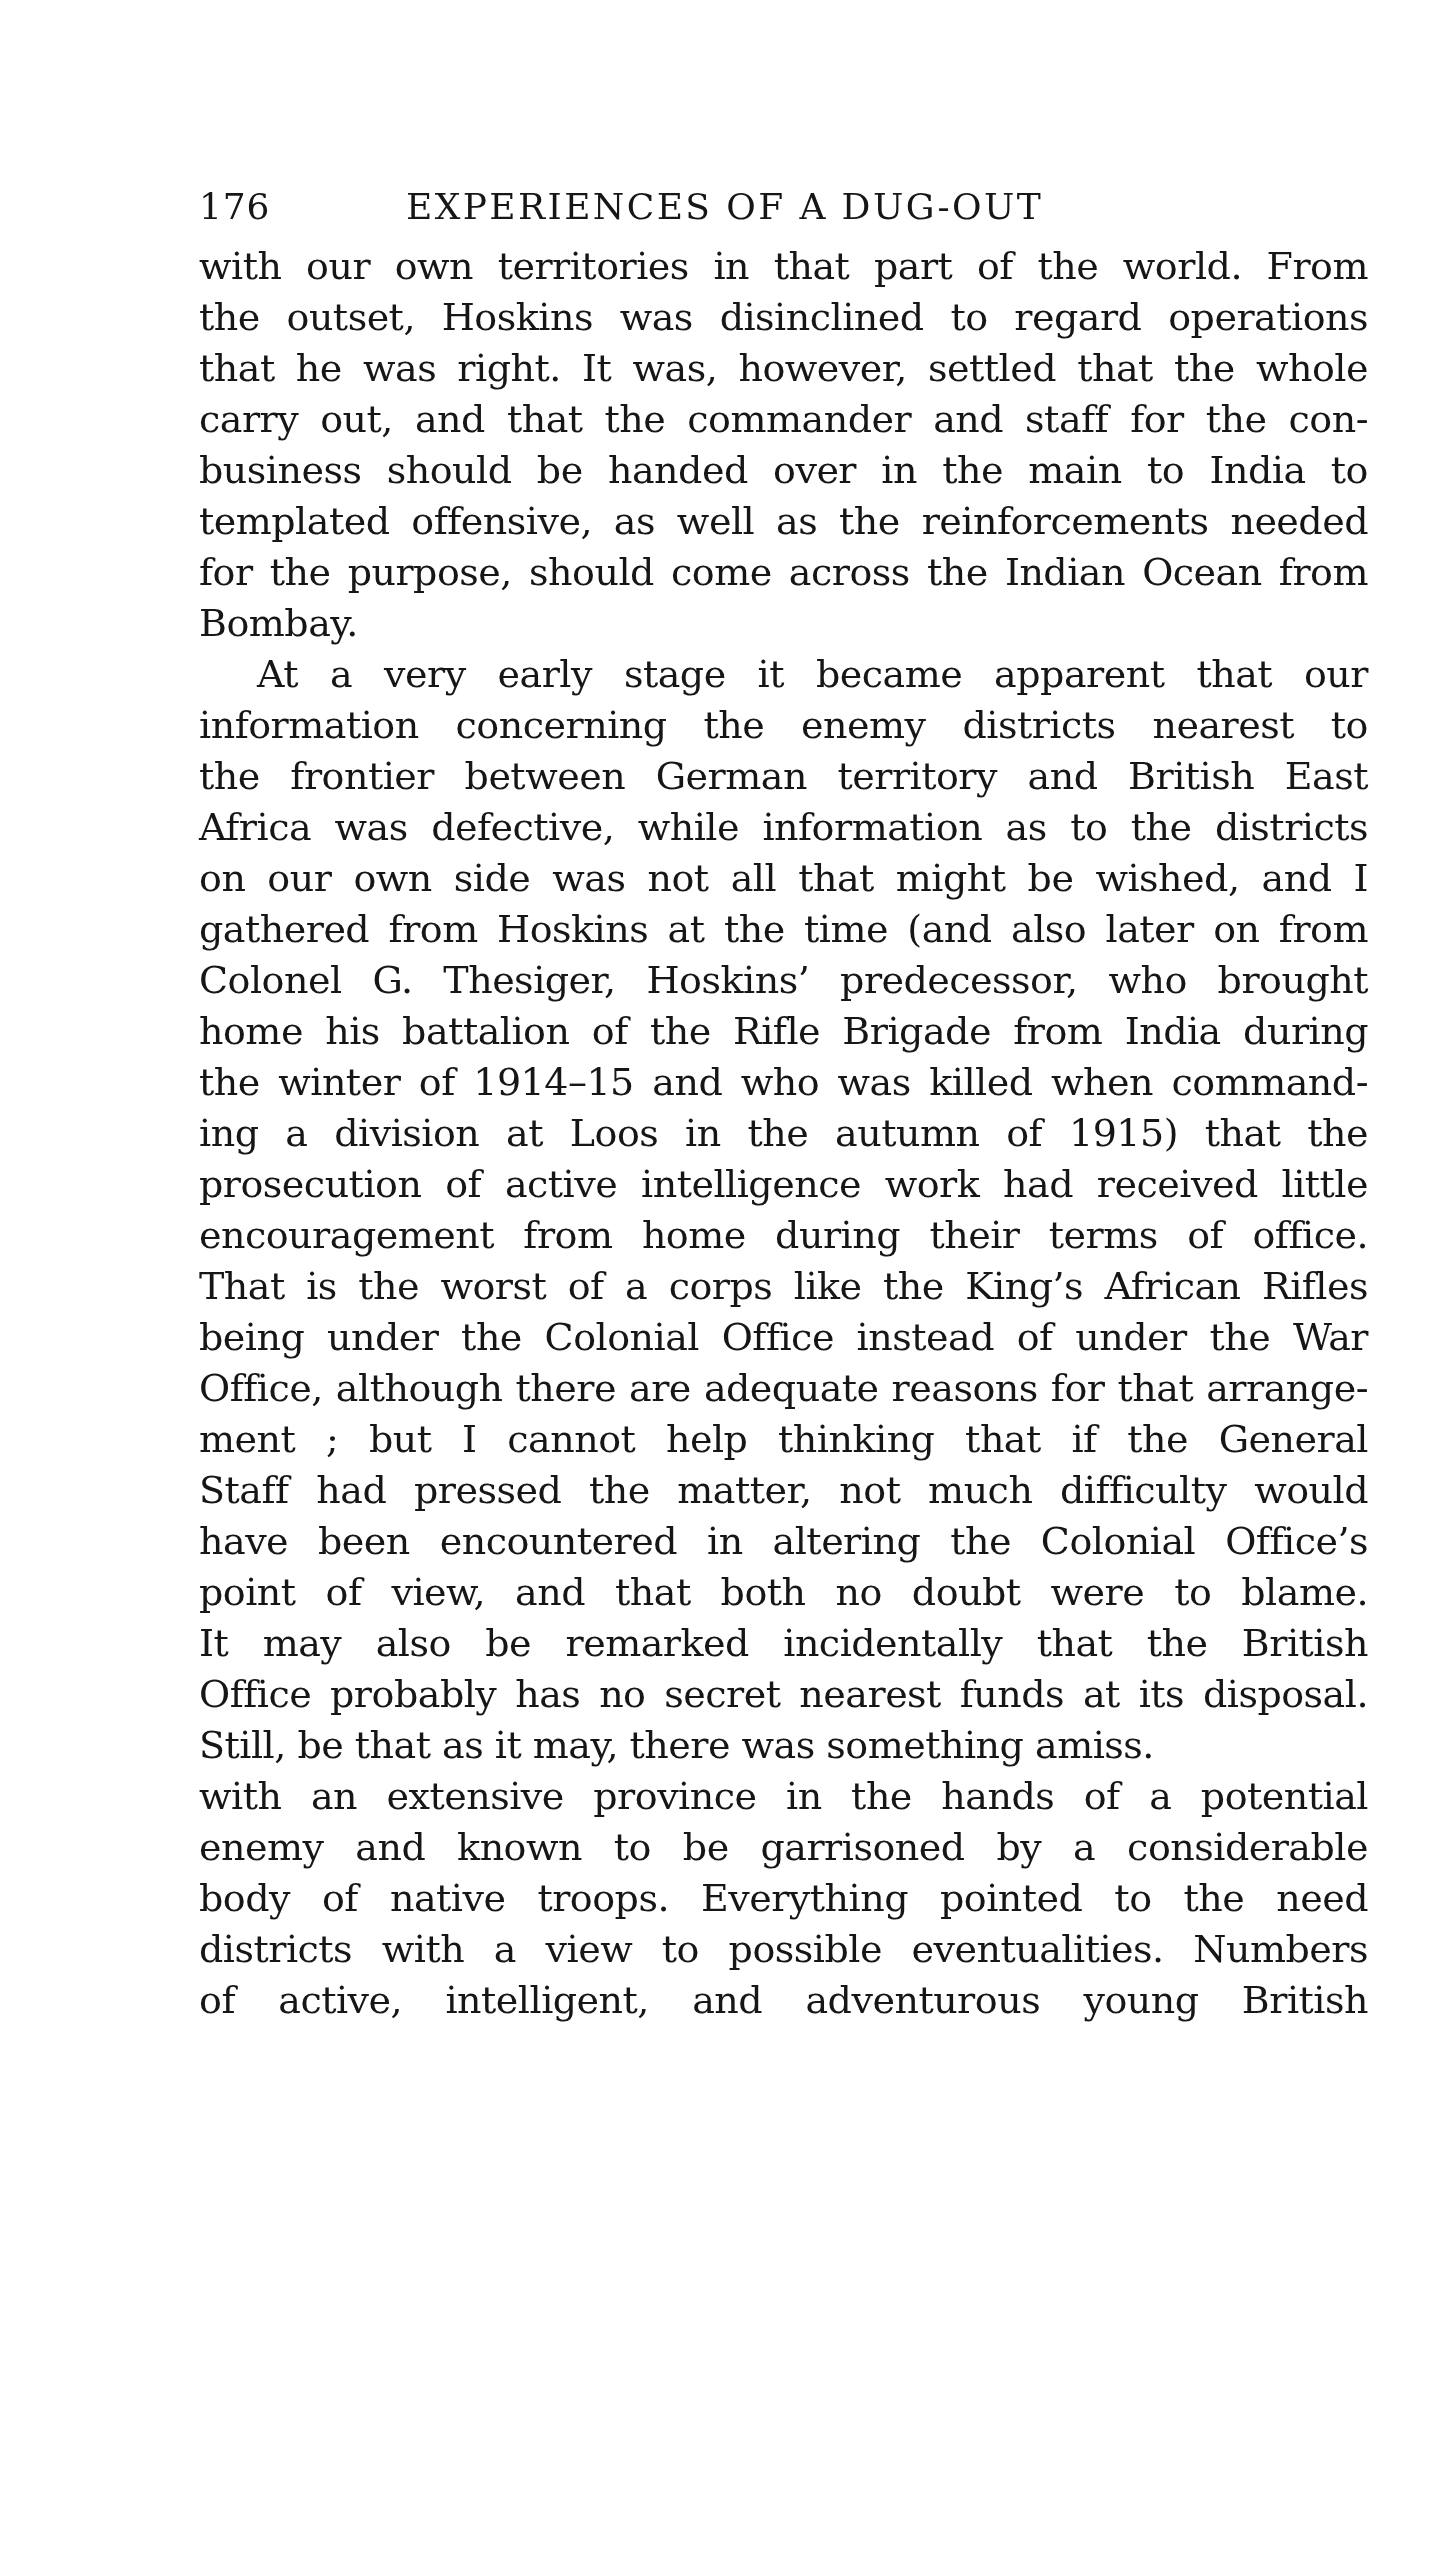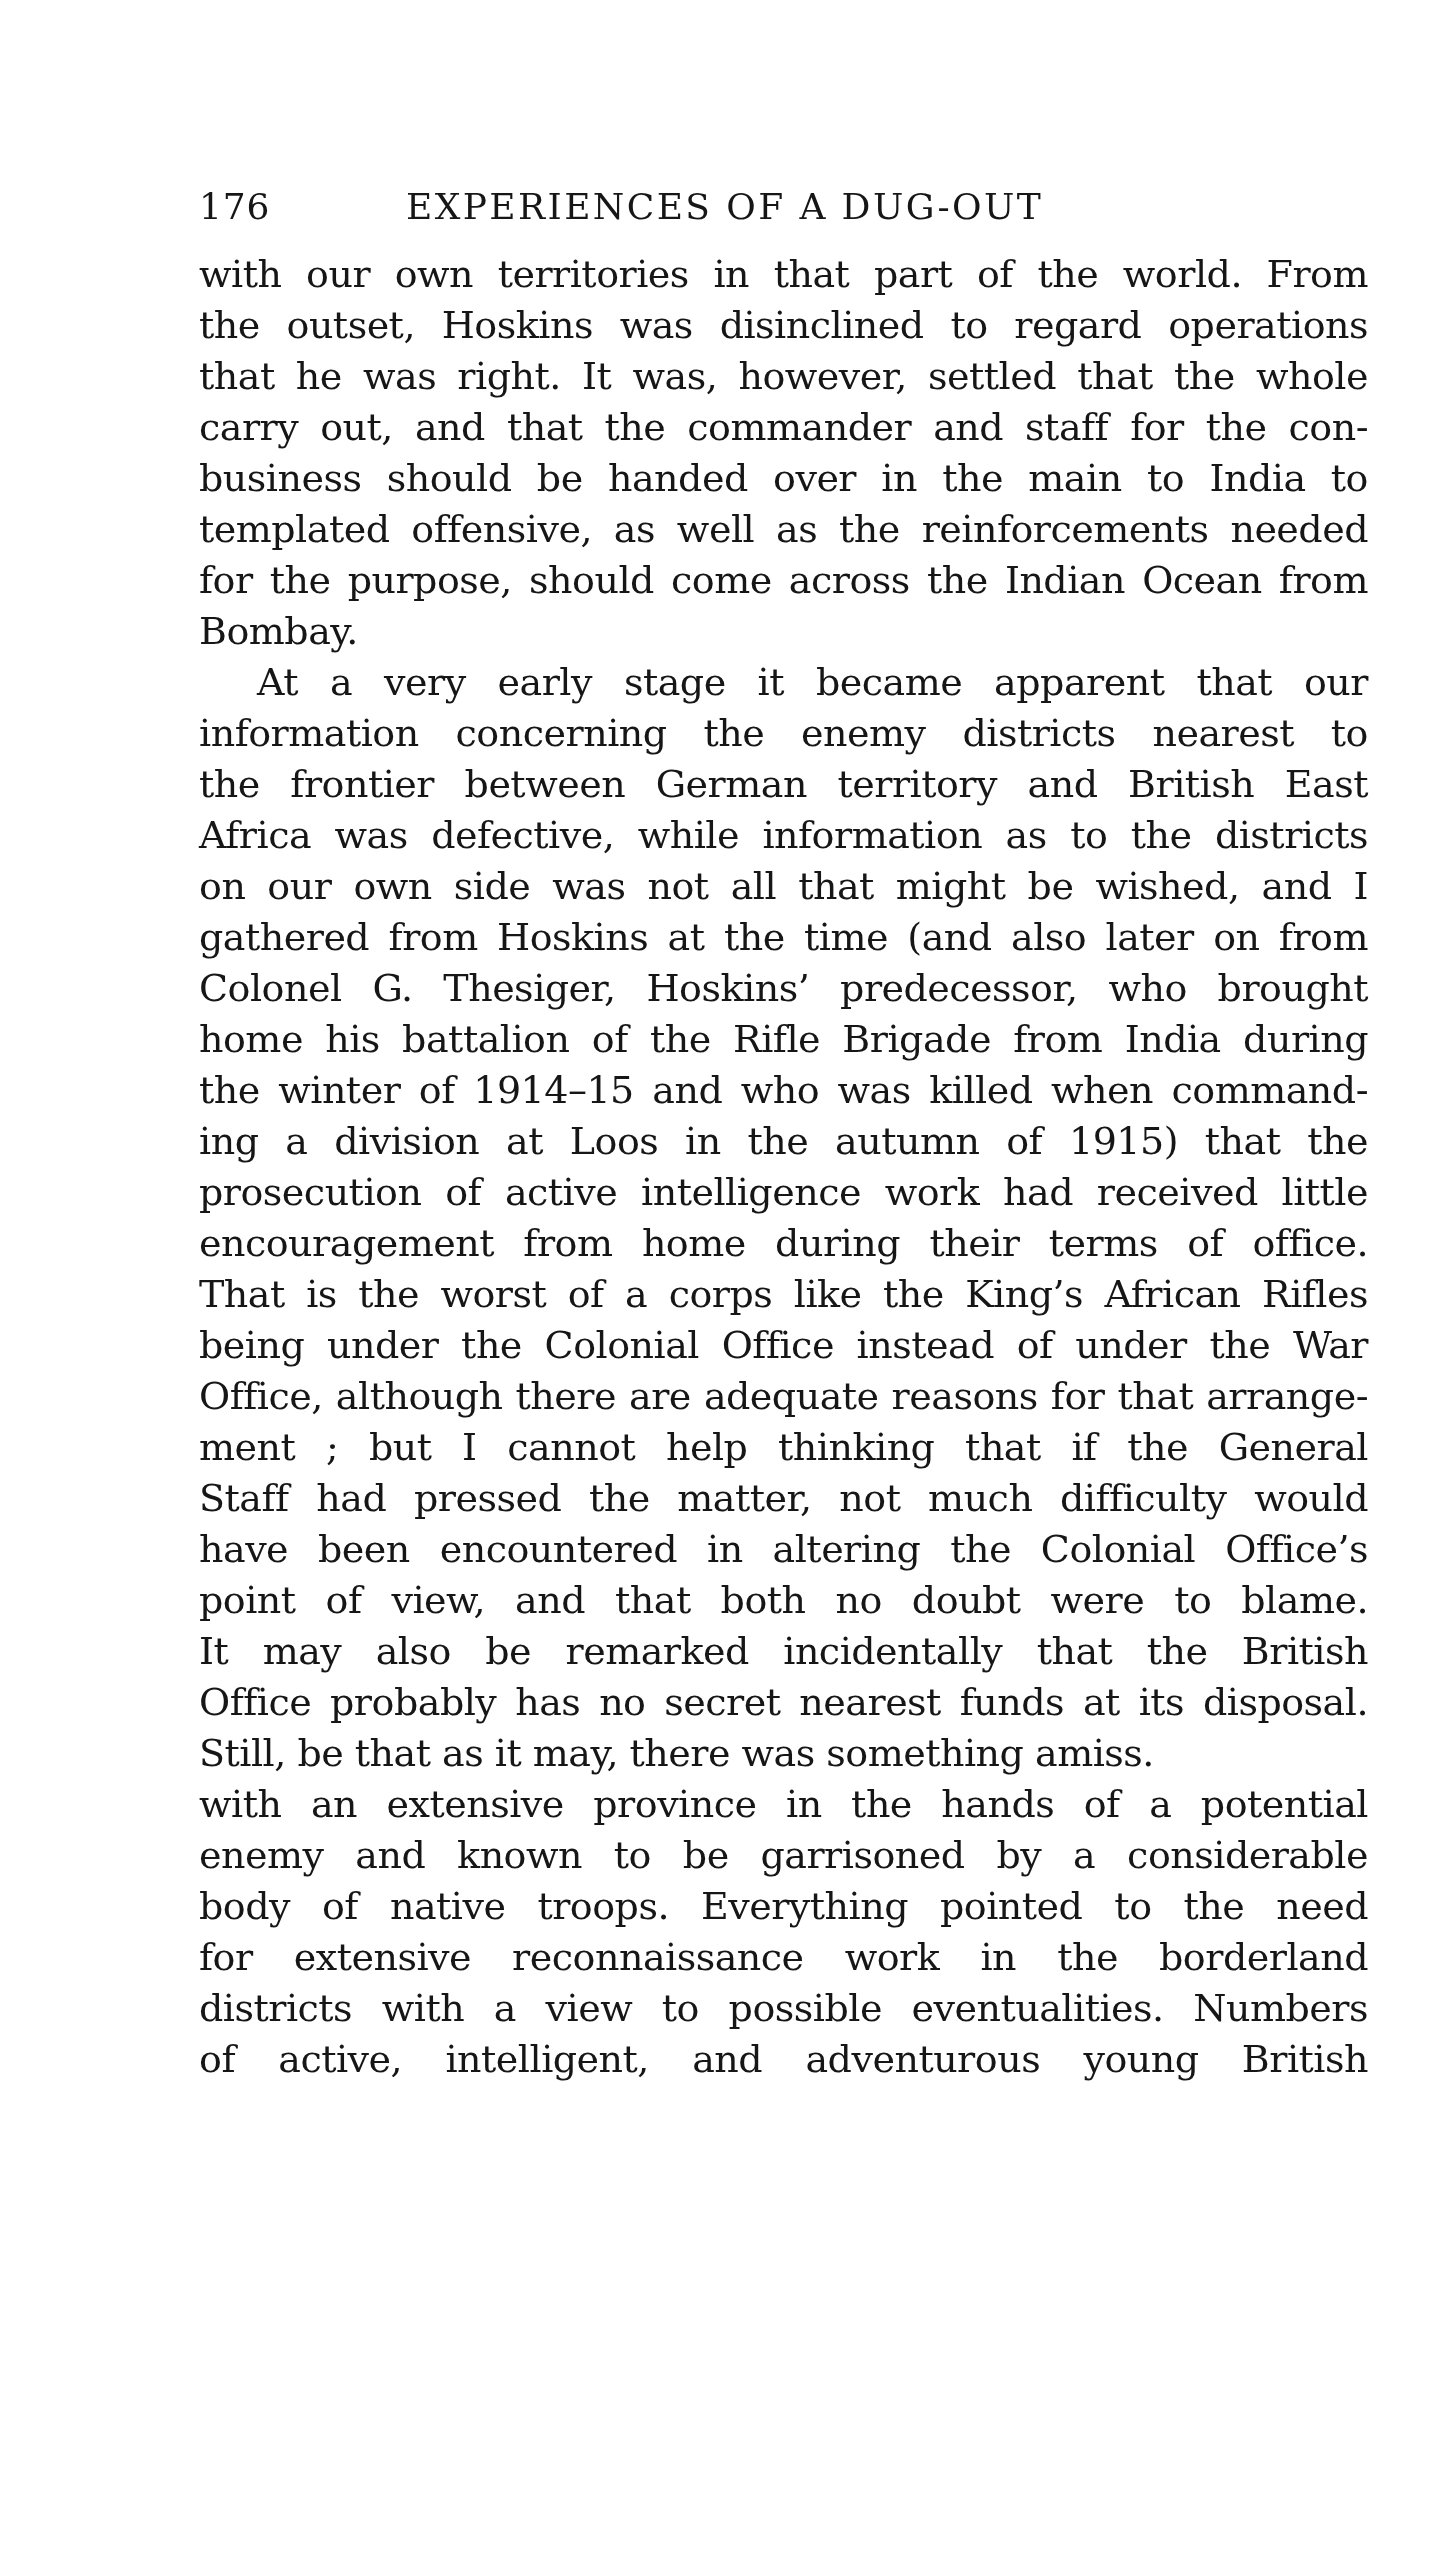--- a/index.html
+++ b/index.html
@@ -34,21 +34,21 @@
       top: 0;
       letter-spacing: 0.8px;
     }
     .running-title {
       position: absolute;
       left: 207px;
       top: 0;
       letter-spacing: 2.4px;
     }
     .body-text {
-      margin-top: 17px;
+      margin-top: 9px;
     }
     .line {
       display: block;
       height: 51px;
       line-height: 51px;
       font-size: 38px;
       white-space: nowrap;
       text-align: justify;
       text-align-last: justify;
       letter-spacing: -0.5px;
@@ -101,19 +101,18 @@
         <span class="line">have been encountered in altering the Colonial Office’s</span>
         <span class="line">point of view, and that both no doubt were to blame.</span>
         <span class="line">It may also be remarked incidentally that the British</span>
         <span class="line">Office probably has no secret nearest funds at its disposal.</span>
         <span class="line last">Still, be that as it may, there was something amiss.</span>
       </div>
       <div>
         <span class="line">with an extensive province in the hands of a potential</span>
         <span class="line">enemy and known to be garrisoned by a considerable</span>
         <span class="line">body of native troops.  Everything pointed to the need</span>
-        <span class="line">for extensive reconnaissance work in the borderland</span>
         <span class="line">districts with a view to possible eventualities.  Numbers</span>
         <span class="line">of active, intelligent, and adventurous young British</span>
       </div>
     </div>
 </div>
 
 
 </body></html>

